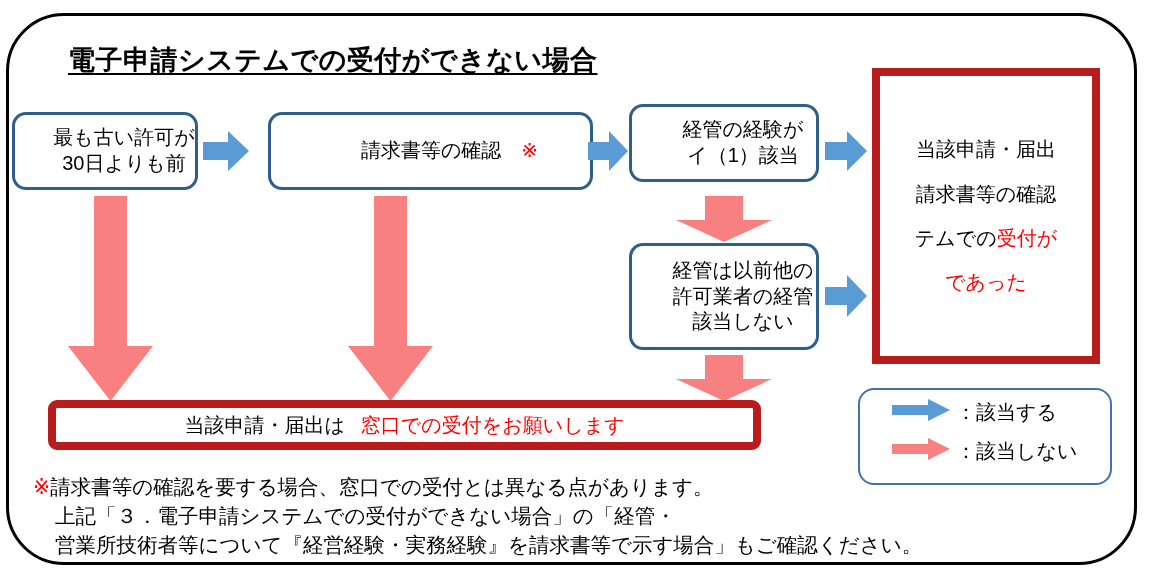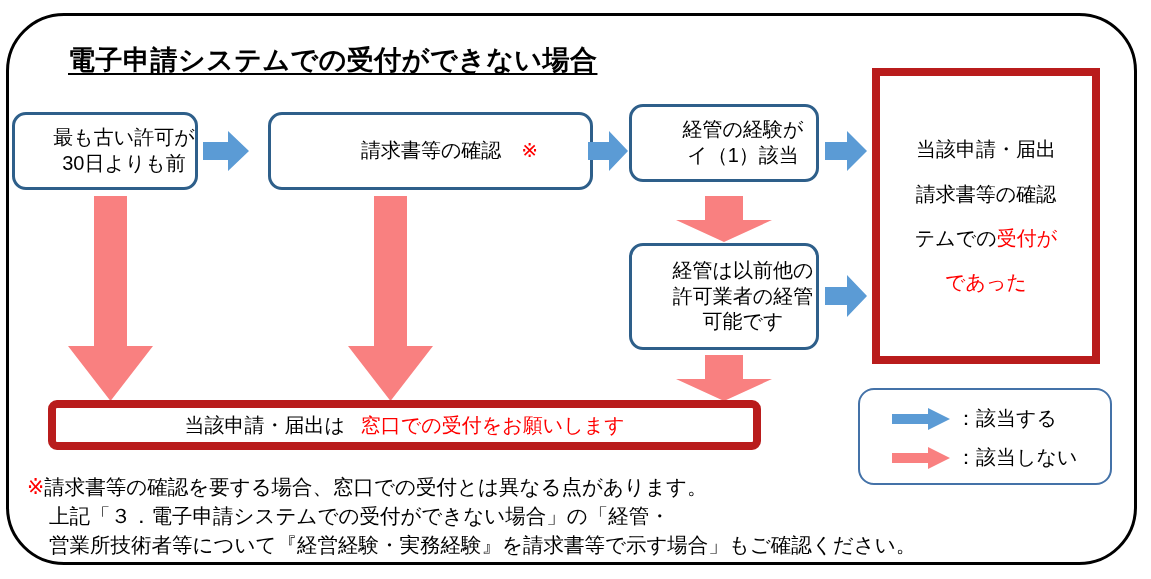--- a/index.html
+++ b/index.html
@@ -95,37 +95,36 @@
     width: 254px;
     height: 97px;
     box-sizing: border-box;
     border: 2px solid #4472A8;
     border-radius: 16px;
     background: #ffffff;
     padding: 9px 0 0 0;
   }
   .legend-row {
     display: flex;
-    align-items: center;
     height: 39px;
     padding-left: 32px;
   }
   .legend-swatch { width: 58px; height: 22px; flex: none; }
   .legend-swatch svg { display: block; width: 100%; height: 100%; }
   .legend-label {
     font-size: 20px;
     color: #000000;
     margin-left: 6px;
     white-space: nowrap;
   }
 
   
   .footnote {
     position: absolute;
-    left: 27px;
+    left: 33px;
     top: 472px;
     width: 1060px;
     font-size: 20.5px;
     line-height: 1.42;
     color: #000000;
   }
   .footnote .fl { white-space: nowrap; display: block; }
   .footnote .fl.indent { padding-left: 22px; }
   .fn-mark { color: #FF0000; }
 </style>
@@ -179,21 +178,21 @@
   <div class="arrow" style="left:676px; top:196px; width:96px; height:46px;">
     <svg viewBox="0 0 96 46" preserveAspectRatio="none">
       <polygon points="29,0 67,0 67,24 96,24 48,46 0,24 29,24" fill="#F98080"></polygon>
     </svg>
   </div>
 
   <div class="pbox" style="left:629px; top:243px; width:190px; height:107px;">
     <div>
       <span class="ln">経管は以前他の</span>
       <span class="ln">許可業者の経管</span>
-      <span class="ln">可能です</span>
+      <span class="ln">該当しない</span>
     </div>
   </div>
 
   <div class="arrow" style="left:825px; top:275px; width:42px; height:42px;">
     <svg viewBox="0 0 42 42" preserveAspectRatio="none">
       <polygon points="0,12 22,12 22,0 42,21 22,42 22,30 0,30" fill="#5B9BD5"></polygon>
     </svg>
   </div>
 
   <div class="arrow" style="left:676px; top:355px; width:96px; height:46px;">

